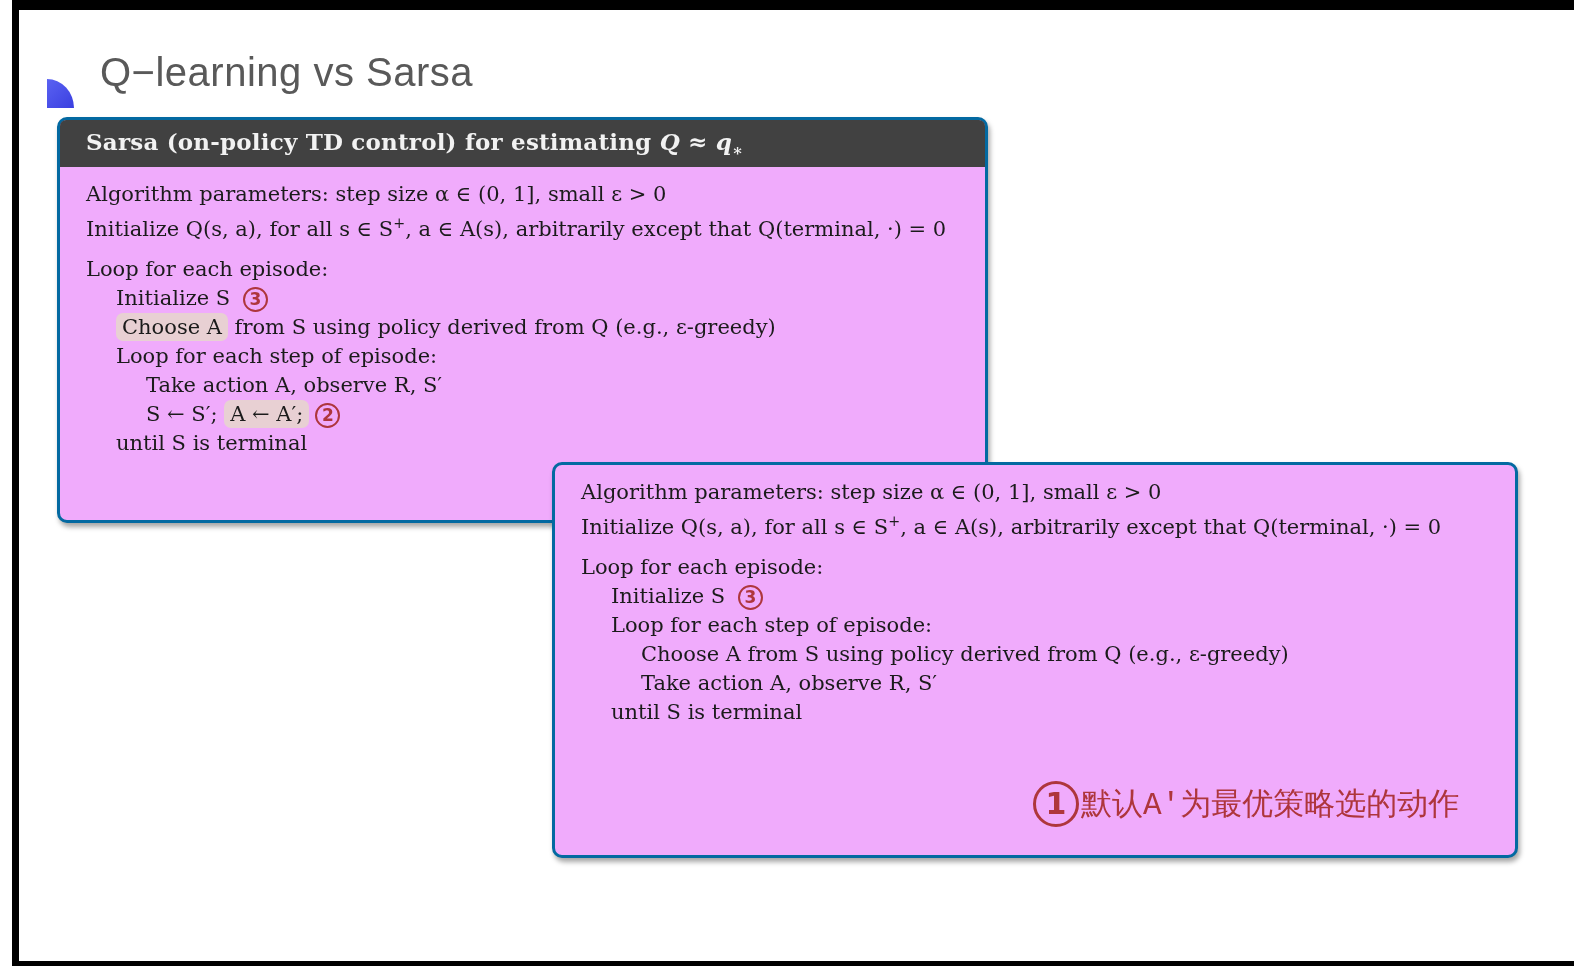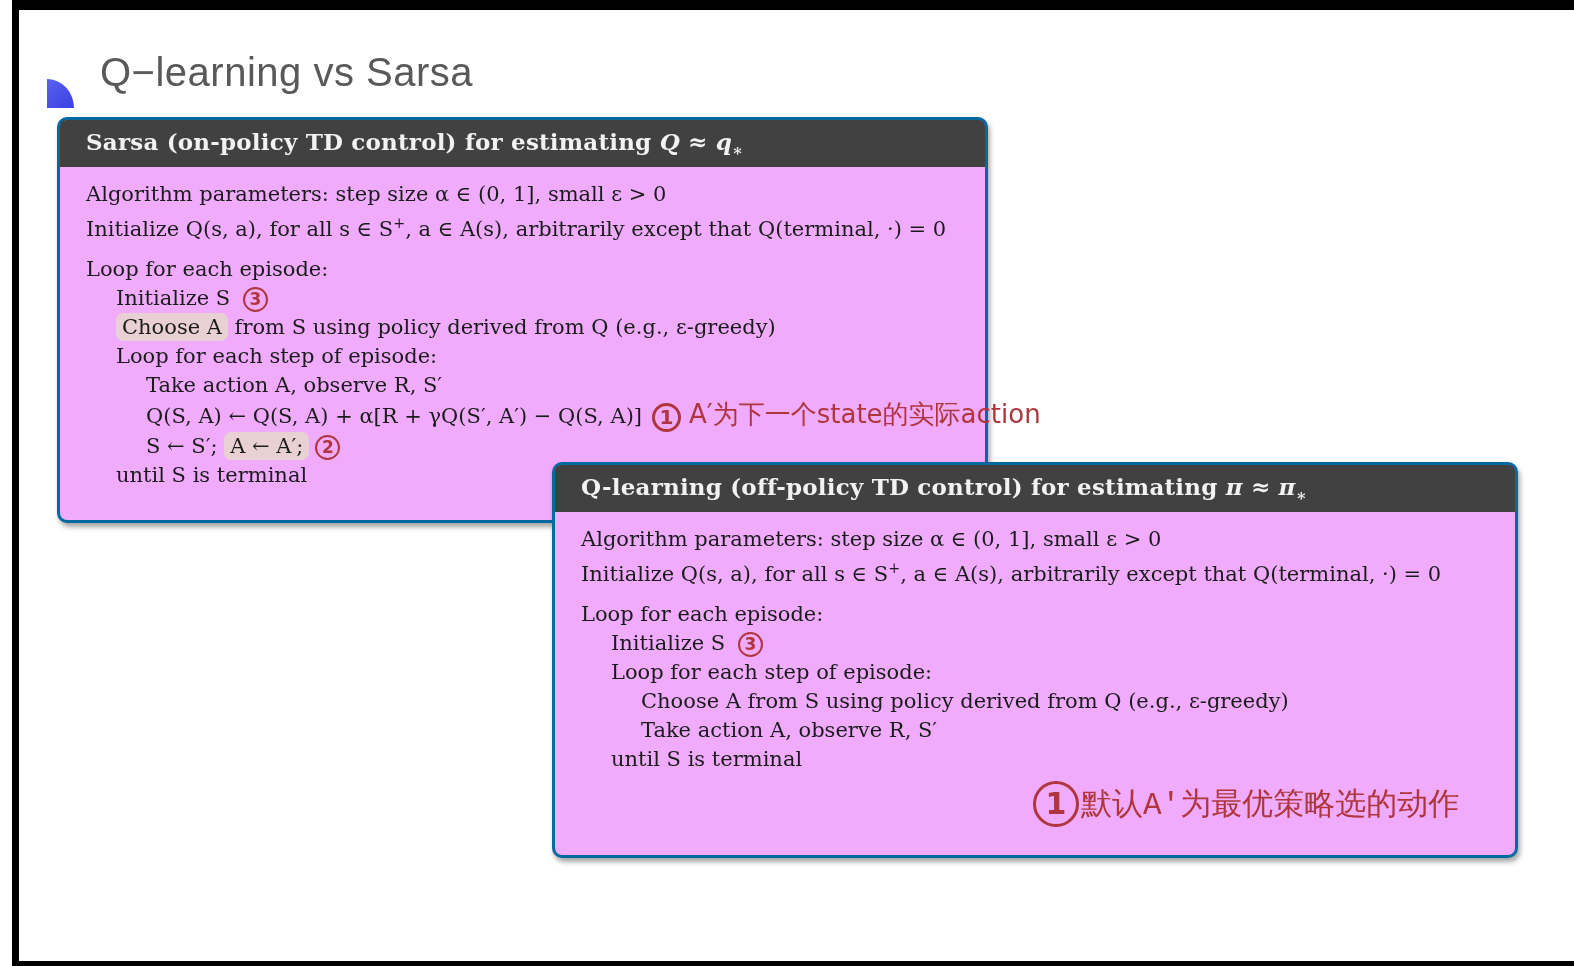--- a/index.html
+++ b/index.html
@@ -63,28 +63,26 @@
   <div class="algo-box sarsa">
     <div class="box-header"><span class="">Sarsa (on-policy TD control) for estimating </span><span class="it">Q</span><span class=""> ≈ </span><span class="it">q</span><span class="sub">∗</span></div>
     <div class="box-body">
         <div class="code-line" style="padding-left: 0px;"><span class="">Algorithm parameters: step size α ∈ (0, 1], small ε &gt; 0</span></div>
         <div class="code-line" style="padding-left: 0px;"><span class="">Initialize Q(s, a), for all s ∈ S</span><span class="sup">+</span><span class="">, a ∈ A(s), arbitrarily except that Q(terminal, ·) = 0</span></div>
         <div class="code-line" style="padding-left: 0px; margin-top: 11px;"><span class="">Loop for each episode:</span></div>
         <div class="code-line" style="padding-left: 30px;"><span class="">Initialize S </span><span class="circ circ-sm">3</span></div>
         <div class="code-line" style="padding-left: 30px;"><span class="hl">Choose A</span><span class=""> from S using policy derived from Q (e.g., ε-greedy)</span></div>
         <div class="code-line" style="padding-left: 30px;"><span class="">Loop for each step of episode:</span></div>
         <div class="code-line" style="padding-left: 60px;"><span class="">Take action A, observe R, S′</span></div>
-        <div class="code-line" style="padding-left: 60px;"><span class="">Q(S, A) ← Q(S, A) + α[R + γQ(S′, A′) − Q(S, A)]</span><span class="circ circ-md">1</span><span class="note-inline">A′为下一个state的实际action</span></div>
         <div class="code-line" style="padding-left: 60px;"><span class="">S ← S′; </span><span class="hl">A ← A′;</span><span class="circ circ-sm">2</span></div>
         <div class="code-line" style="padding-left: 30px;"><span class="">until S is terminal</span></div>
       </div>
   </div>
 
   <div class="algo-box qlearning">
-    <div class="box-header"><span class="">Q-learning (off-policy TD control) for estimating </span><span class="it">π</span><span class=""> ≈ </span><span class="it">π</span><span class="sub">∗</span></div>
     <div class="box-body">
         <div class="code-line" style="padding-left: 0px;"><span class="">Algorithm parameters: step size α ∈ (0, 1], small ε &gt; 0</span></div>
         <div class="code-line" style="padding-left: 0px;"><span class="">Initialize Q(s, a), for all s ∈ S</span><span class="sup">+</span><span class="">, a ∈ A(s), arbitrarily except that Q(terminal, ·) = 0</span></div>
         <div class="code-line" style="padding-left: 0px; margin-top: 11px;"><span class="">Loop for each episode:</span></div>
         <div class="code-line" style="padding-left: 30px;"><span class="">Initialize S </span><span class="circ circ-sm">3</span></div>
         <div class="code-line" style="padding-left: 30px;"><span class="">Loop for each step of episode:</span></div>
         <div class="code-line" style="padding-left: 60px;"><span class="">Choose A from S using policy derived from Q (e.g., ε-greedy)</span></div>
         <div class="code-line" style="padding-left: 60px;"><span class="">Take action A, observe R, S′</span></div>
         <div class="code-line" style="padding-left: 30px;"><span class="">until S is terminal</span></div>
       </div>

